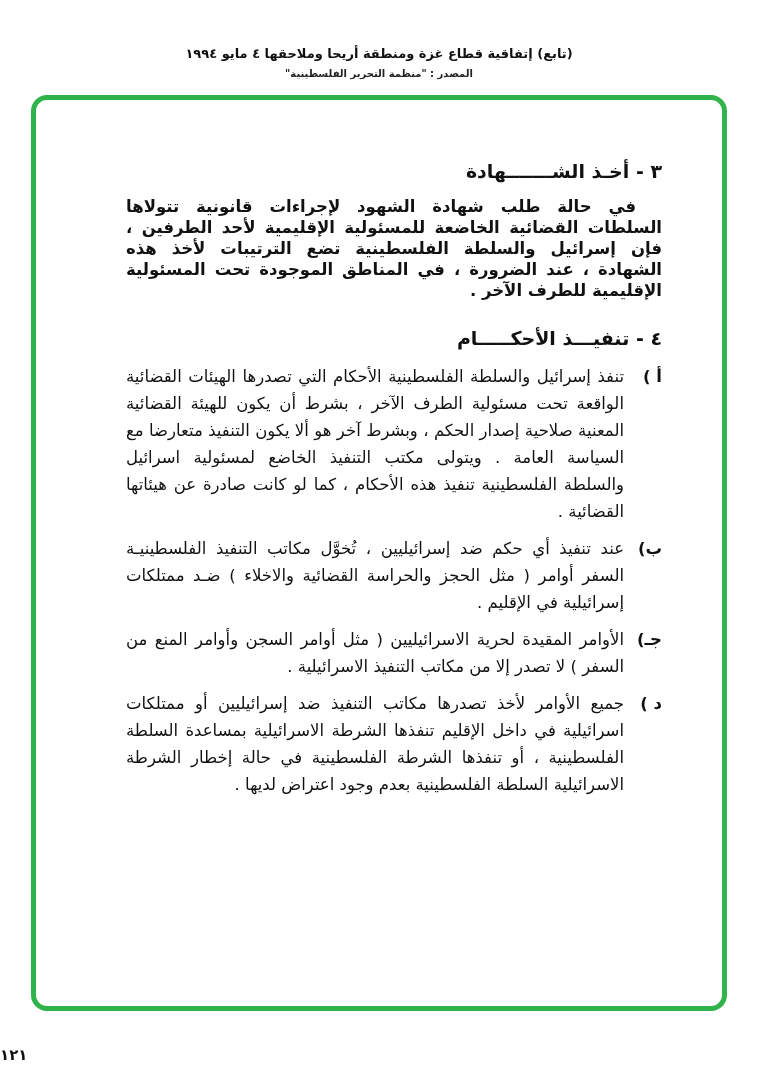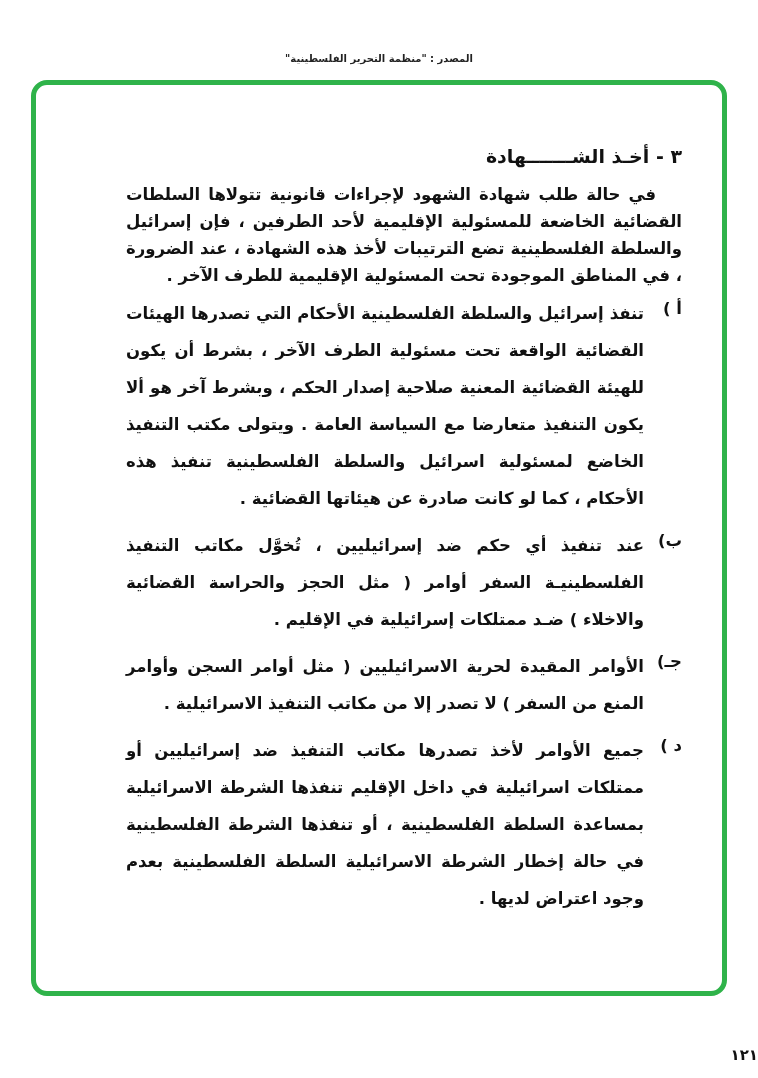--- a/index.html
+++ b/index.html
@@ -40,38 +40,38 @@
     width: 696px;
     height: 916px;
     margin: 16px auto 0 auto;
     border: 5px solid #2fb34a;
     border-radius: 16px;
     background: #ffffff;
   }
 
   .content {
     direction: rtl;
-    padding: 60px 40px 0 90px;
+    padding: 60px 60px 0 90px;
     text-align: justify;
   }
 
   .sec-heading {
     font-size: 19px;
     font-weight: bold;
     margin: 0 0 14px 0;
     text-align: right;
   }
   .sec-heading.second {
     margin-top: 26px;
   }
 
   .para {
     font-size: 16.5px;
     font-weight: bold;
-    line-height: 27px;
+    line-height: 21px;
     margin: 0 0 6px 0;
   }
   .para.indent {
     text-indent: 26px;
   }
 
   .list {
     margin-top: 4px;
   }
   .list-item {
@@ -81,50 +81,52 @@
   .item-label {
     flex: 0 0 38px;
     font-size: 16.5px;
     font-weight: bold;
     line-height: 27px;
     white-space: nowrap;
   }
   .item-text {
     flex: 1;
     font-size: 16.5px;
-    font-weight: bold;
-    line-height: 37px;
+    font-weight: normal;
+    line-height: 27px;
     text-align: justify;
   }
 
   .page-number {
     position: absolute;
     bottom: 14px;
     left: 0;
     right: 0;
-    text-align: right;
+    text-align: left;
     font-size: 15px;
     font-weight: bold;
     direction: rtl;
   }
 </style>
 </head>
 <body>
 
 <div class="scan-header">
+  <div class="header-title">(تابع) إتفاقية قطاع غزة ومنطقة أريحا وملاحقها ٤ مايو ١٩٩٤</div>
   <div class="header-source">المصدر :  "منظمة التحرير الفلسطينية"</div>
 </div>
 
 <div class="content-box">
   <div class="content">
 
     <h2 class="sec-heading">٣ - أخـذ الشـــــــهادة</h2>
 
     <p class="para indent">في حالة طلب شهادة الشهود لإجراءات قانونية تتولاها السلطات القضائية الخاضعة للمسئولية الإقليمية لأحد الطرفين ، فإن إسرائيل والسلطة الفلسطينية تضع الترتيبات لأخذ هذه الشهادة ، عند الضرورة ،  في المناطق الموجودة تحت المسئولية الإقليمية للطرف الآخر .</p>
 
+    <h2 class="sec-heading second">٤ - تنفيـــذ الأحكـــــام</h2>
 
     <div class="list">
 
       <div class="list-item">
         <span class="item-label">أ )</span>
         <span class="item-text">تنفذ إسرائيل والسلطة الفلسطينية الأحكام التي تصدرها الهيئات القضائية الواقعة تحت مسئولية الطرف الآخر ، بشرط أن يكون للهيئة القضائية المعنية صلاحية إصدار الحكم ، وبشرط آخر هو ألا يكون التنفيذ متعارضا مع السياسة العامة . ويتولى مكتب التنفيذ الخاضع لمسئولية اسرائيل والسلطة الفلسطينية تنفيذ هذه الأحكام ، كما لو كانت صادرة عن هيئاتها القضائية .</span>
       </div>
 
       <div class="list-item">
         <span class="item-label">ب)</span>

